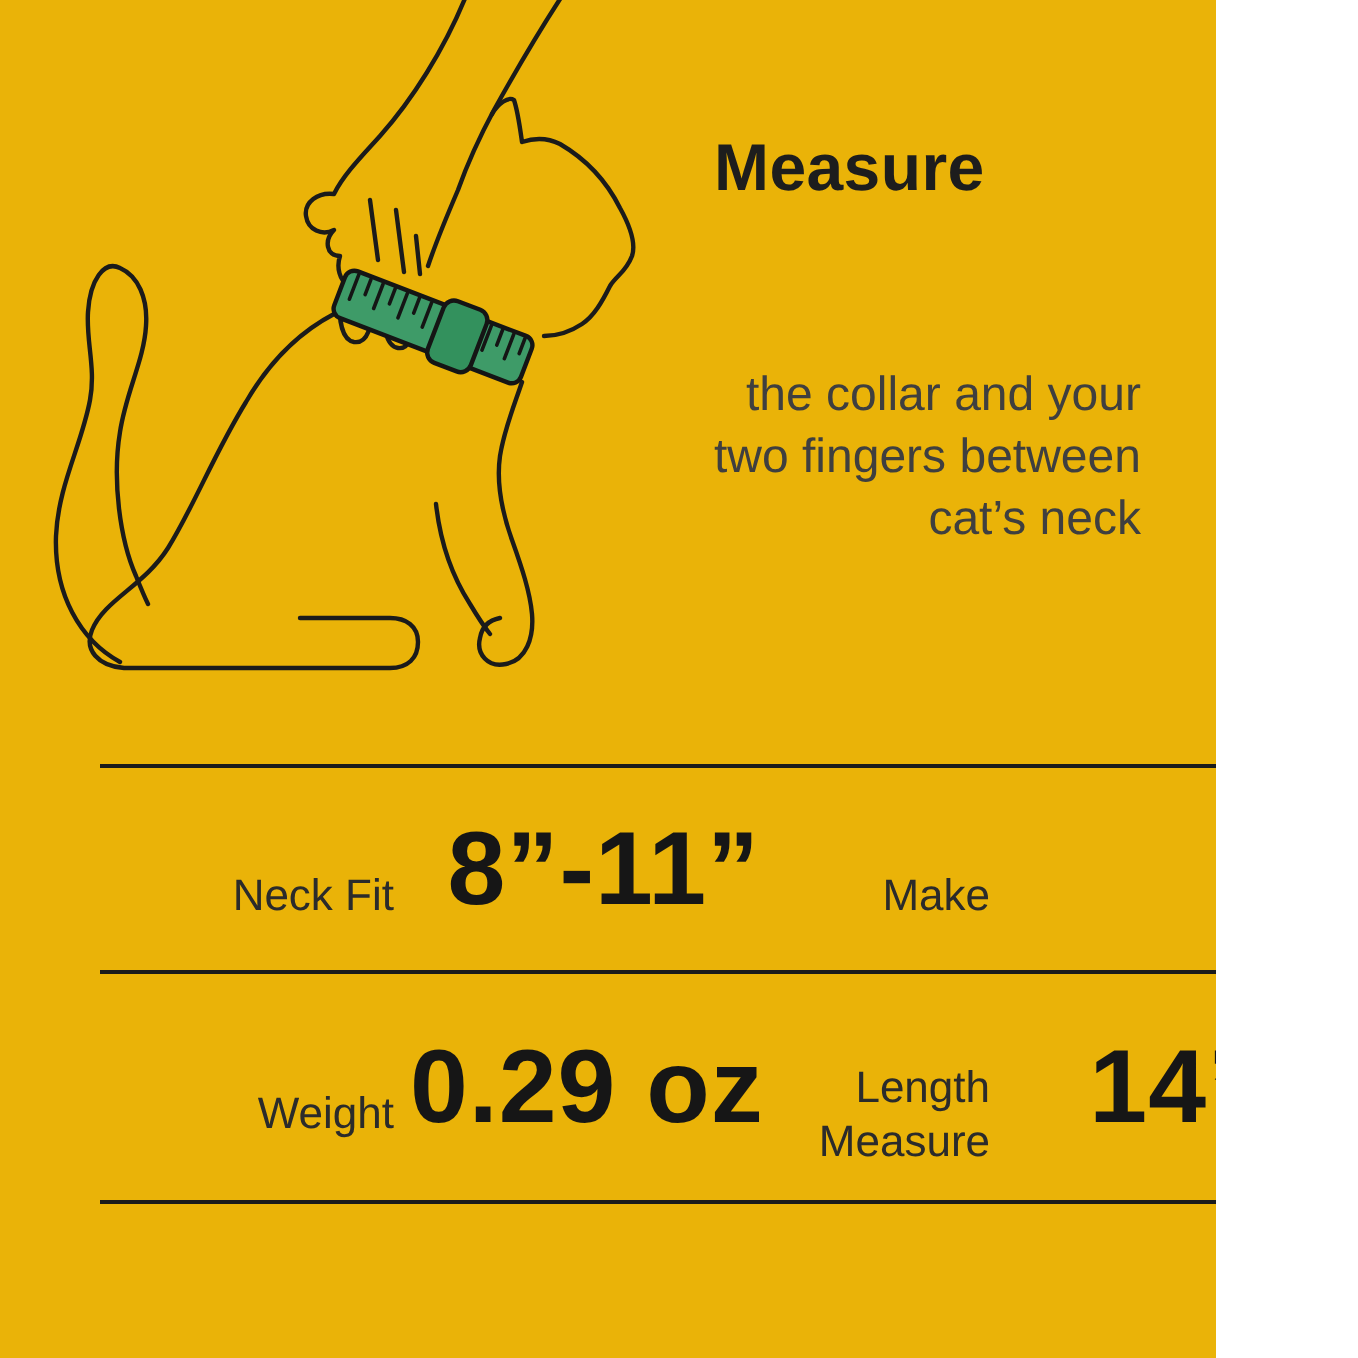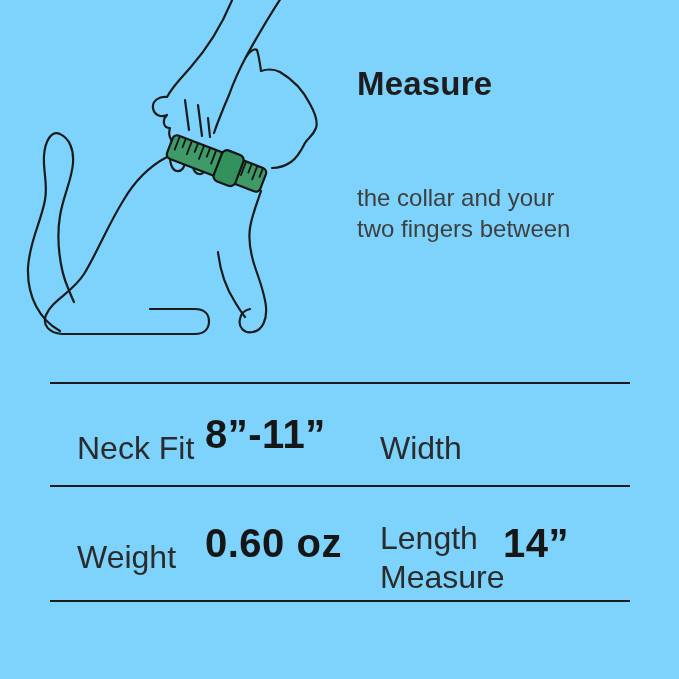--- a/index.html
+++ b/index.html
@@ -1,22 +1,23 @@
 <!DOCTYPE html>
 <html><head>
 <meta charset="utf-8">
 <style>
   html,body{margin:0;padding:0;}
   .canvas{
     position:relative;
-    width:679px;height:679px;
-    background:#7dd3fc;
+    width:608px;height:679px;
+    background:#eab308;
     font-family:"Liberation Sans", sans-serif;
     overflow:hidden;
     color:#1e1e1e;
+    text-align:right;
   }
   .illustration{
     position:absolute;left:0;top:0;
   }
   .headline{
     position:absolute;left:357px;top:63px;
     font-size:33px;line-height:42px;font-weight:700;
     color:#1d1d1d;letter-spacing:0.2px;
   }
   .subtitle{
@@ -32,26 +33,26 @@
     display:grid;
     grid-template-columns:128px 175px 123px 1fr;
     align-items:center;
     padding-left:27px;
     border-bottom:2px solid #1b1b1b;
     box-sizing:border-box;
   }
   .spec-row.row-1{height:103px;}
   .spec-row.row-2{height:115px;}
   .spec-label{
-    font-size:32px;line-height:1.2;color:#2b2b2b;font-weight:400;
+    font-size:22px;line-height:1.2;color:#2b2b2b;font-weight:400;
     padding-right:8px;
     margin-top:28px;
   }
   .spec-value{
-    font-size:40px;font-weight:700;color:#161616;letter-spacing:0.5px;
+    font-size:52px;font-weight:700;color:#161616;letter-spacing:0.5px;
     white-space:nowrap;
   }
 </style>
 </head>
 <body>
 
 <div class="canvas">
 
   <svg class="illustration" width="679" height="679" viewBox="0 0 679 679">
     <g fill="none" stroke="#1b1b1b" stroke-width="2.2" stroke-linecap="round" stroke-linejoin="round">
@@ -103,29 +104,30 @@
     </g>
   </svg>
 
   <div class="headline">
     <div>Measure</div>
   </div>
 
   <div class="subtitle">
     <div>the collar and your</div>
     <div>two fingers between</div>
+    <div>cat’s neck</div>
   </div>
 
   <div class="spec-table">
     <div class="spec-row row-1">
       <div class="spec-label">Neck Fit</div>
       <div class="spec-value">8”-11”</div>
-      <div class="spec-label">Width</div>
+      <div class="spec-label">Make</div>
     </div>
     <div class="spec-row row-2">
       <div class="spec-label">Weight</div>
-      <div class="spec-value">0.60 oz</div>
+      <div class="spec-value">0.29 oz</div>
       <div class="spec-label">Length Measure</div>
       <div class="spec-value">14”</div>
     </div>
   </div>
 
 </div>
 
 </body></html>

